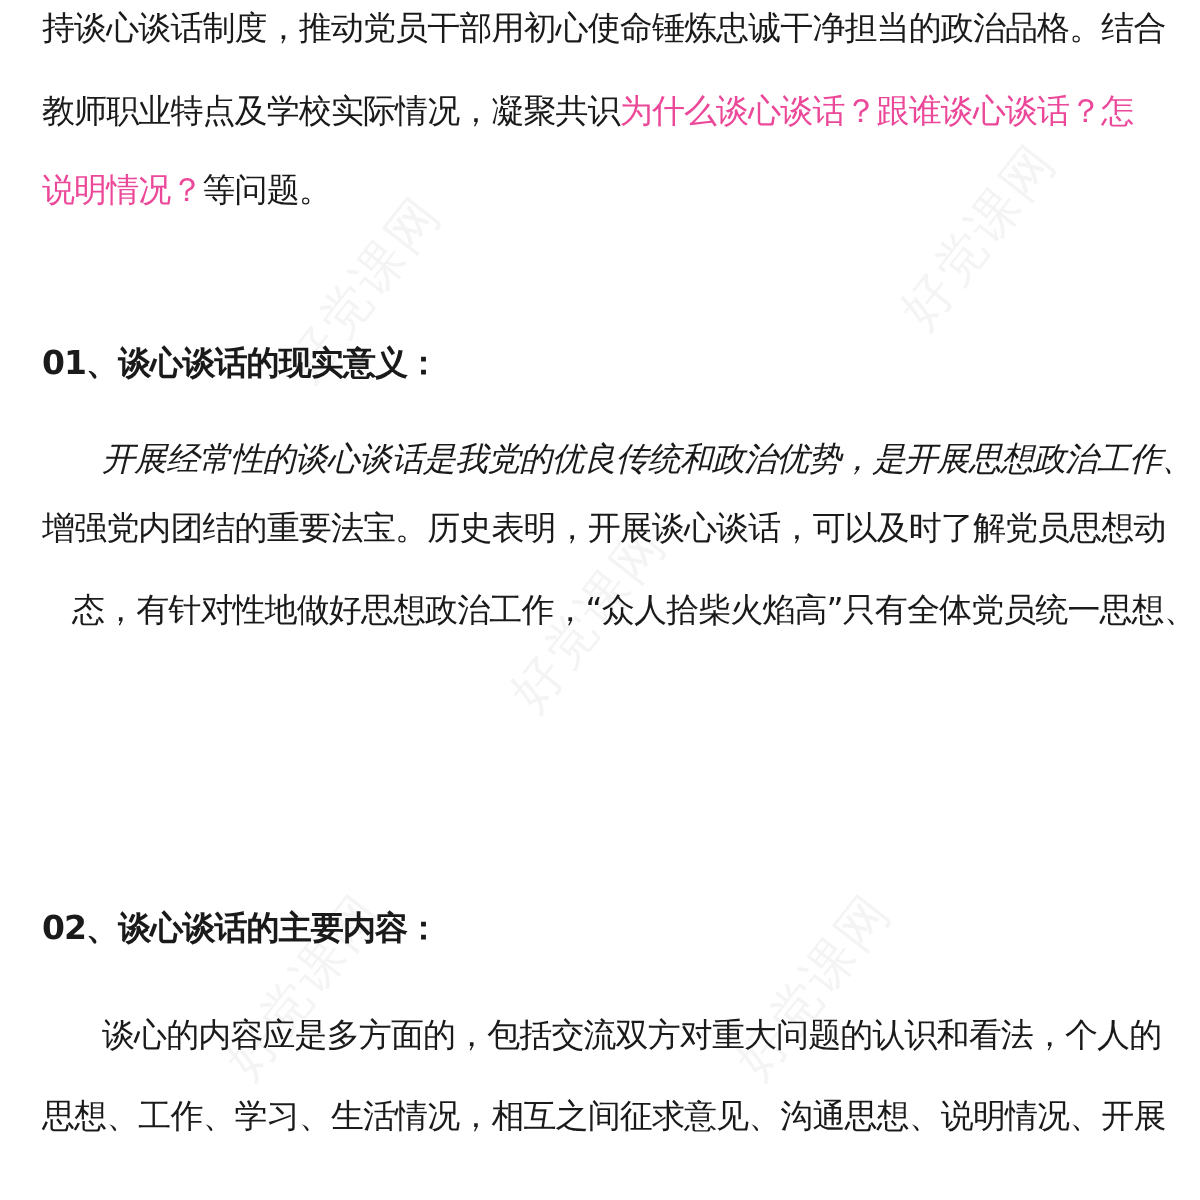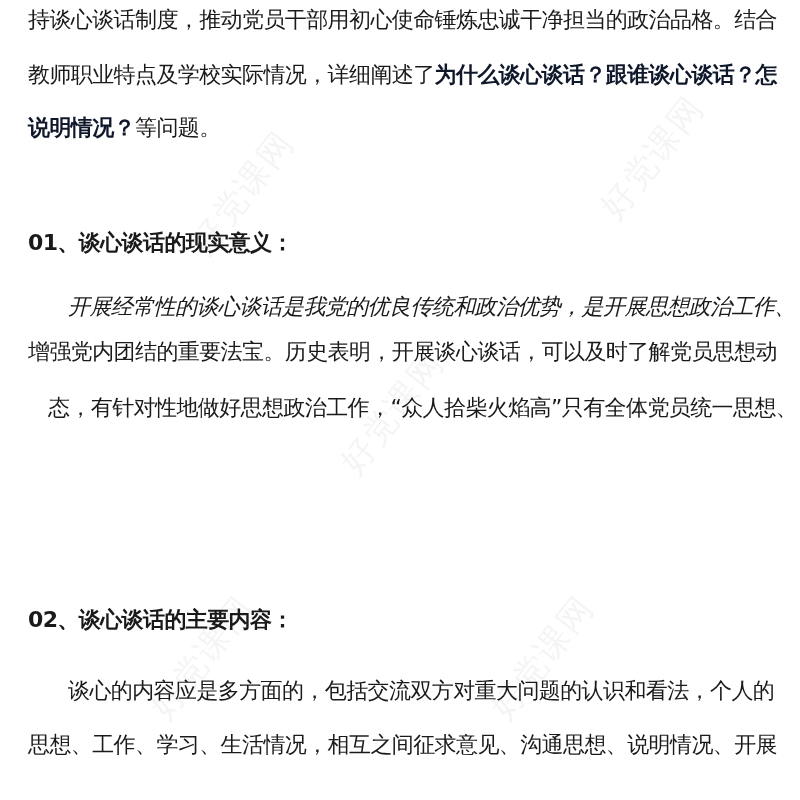--- a/index.html
+++ b/index.html
@@ -9,41 +9,41 @@
       font-family: "DejaVu Sans", "Liberation Sans", sans-serif;
       color: #1a1a1a;
     }
     .page { position: absolute; left: 0; top: 0; width: 800px; height: 800px; }
     .line {
       position: absolute; left: 28px; font-size: 22px; line-height: 30px;
       white-space: nowrap; letter-spacing: -0.6px;
     }
     .indent { left: 68px; }
     .heading { font-weight: bold; }
-    .red { color: #0f172a; font-weight: bold; }
+    .red { color: #ec4899; font-weight: normal; }
     .wm {
       position: absolute; font-size: 34px; color: rgba(0,0,0,0.045);
       transform: rotate(-52deg); transform-origin: left top; white-space: nowrap;
       pointer-events: none; letter-spacing: 2px;
     }
   </style>
 </head>
 <body>
 
 <div class="page">
 
   <div class="wm" style="left:180px; top:235px;">好党课网</div>
   <div class="wm" style="left:590px; top:200px;">好党课网</div>
   <div class="wm" style="left:330px; top:455px;">好党课网</div>
   <div class="wm" style="left:140px; top:700px;">好党课网</div>
   <div class="wm" style="left:480px; top:700px;">好党课网</div>
 
   <div class="line" style="top:5px;">持谈心谈话制度，推动党员干部用初心使命锤炼忠诚干净担当的政治品格。结合</div>
   <div class="line" style="top:60px;">
-    <span>教师职业特点及学校实际情况，详细阐述了</span><span class="red">为什么谈心谈话？跟谁谈心谈话？怎</span>
+    <span>教师职业特点及学校实际情况，凝聚共识</span><span class="red">为什么谈心谈话？跟谁谈心谈话？怎</span>
   </div>
   <div class="line" style="top:113px;">
     <span class="red">说明情况？</span><span>等问题。</span>
   </div>
 
   <div class="line heading" style="top:228px;">01、谈心谈话的现实意义：</div>
   <div class="line indent" style="top:292px;font-style:italic;">开展经常性的谈心谈话是我党的优良传统和政治优势，是开展思想政治工作、</div>
   <div class="line" style="top:339px;font-family:Liberation Mono, monospace;">增强党内团结的重要法宝。历史表明，开展谈心谈话，可以及时了解党员思想动</div>
   <div class="line" style="top:393px;margin-left:20px;">态，有针对性地做好思想政治工作，“众人拾柴火焰高”只有全体党员统一思想、</div>
 

